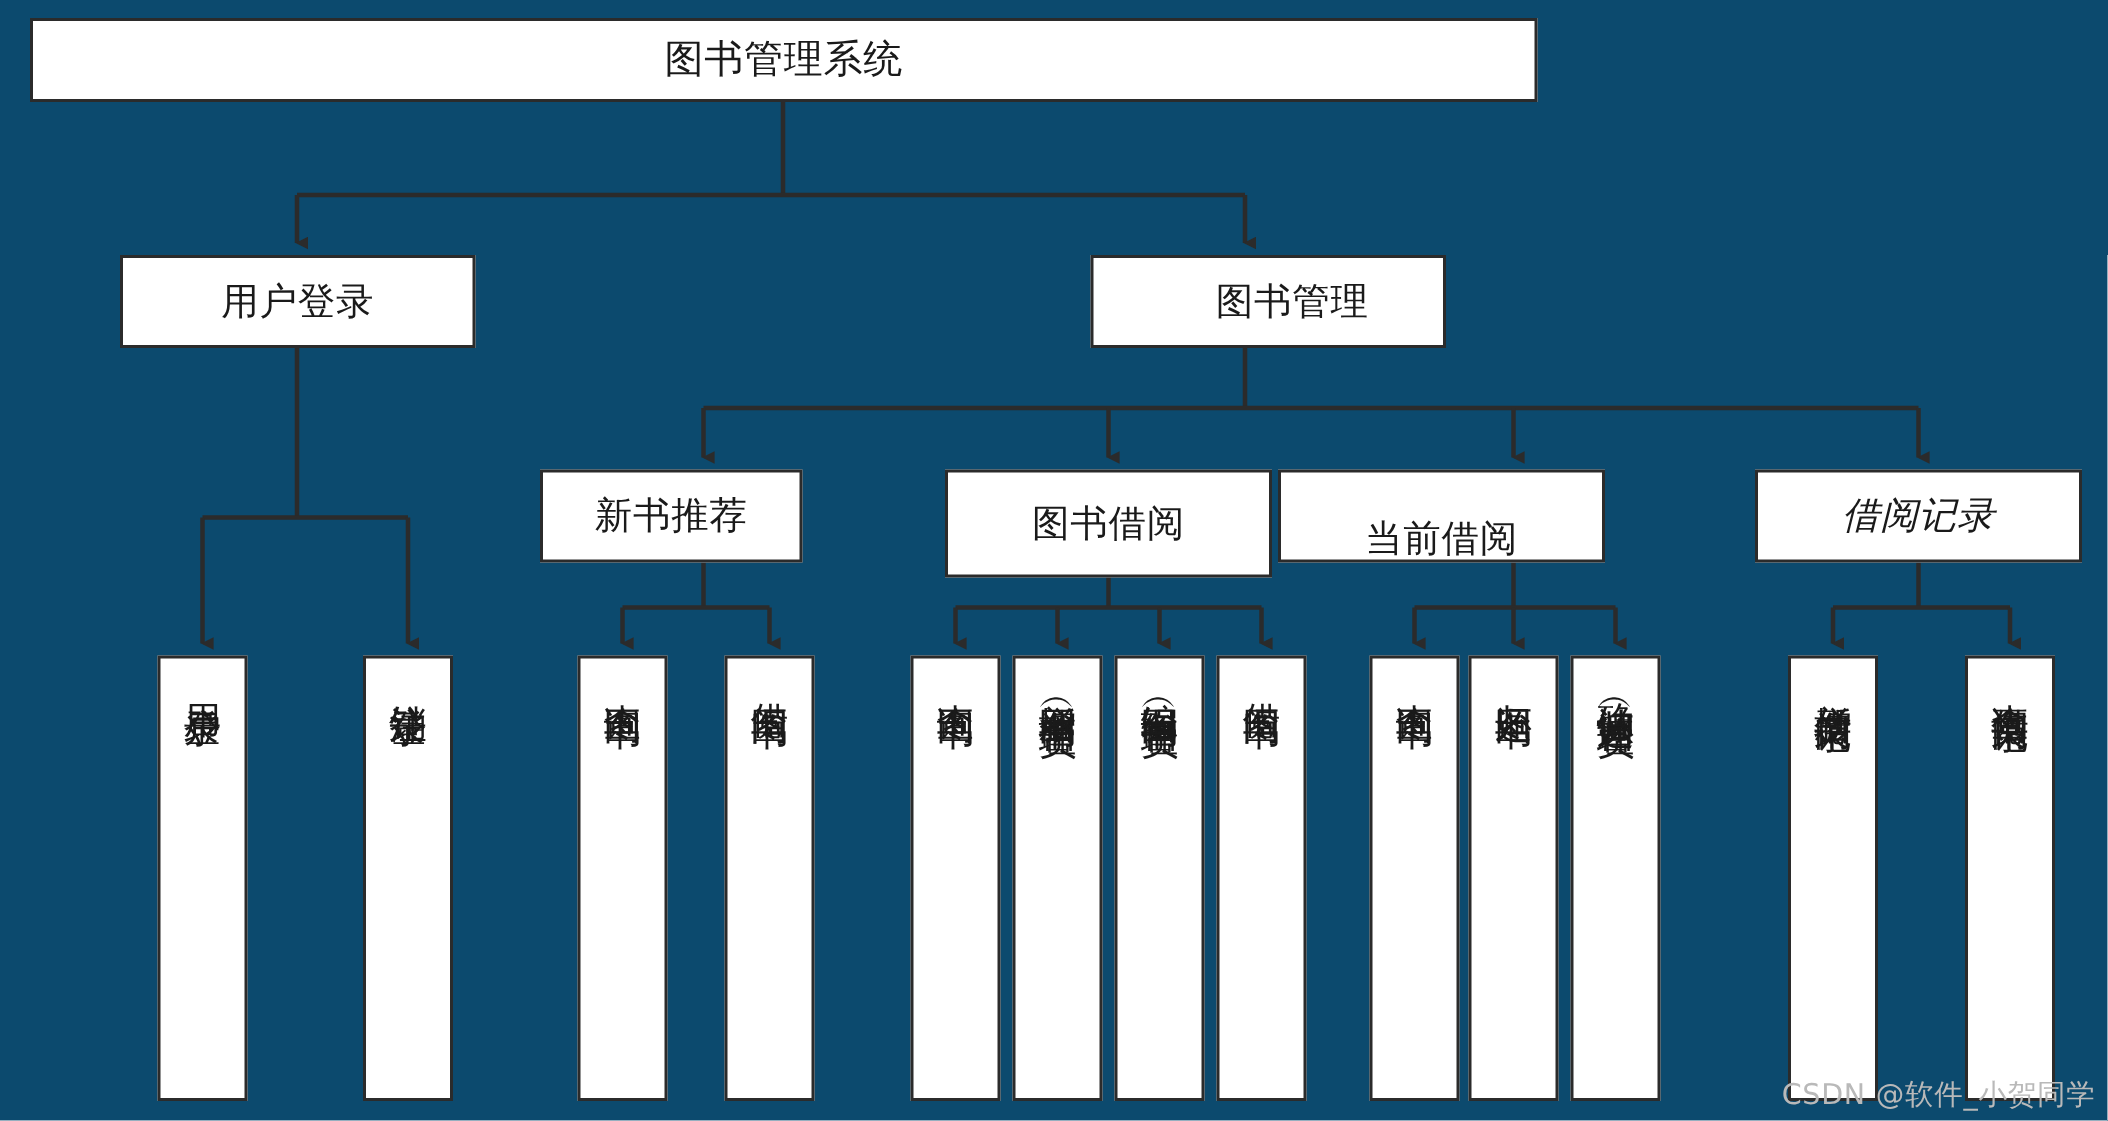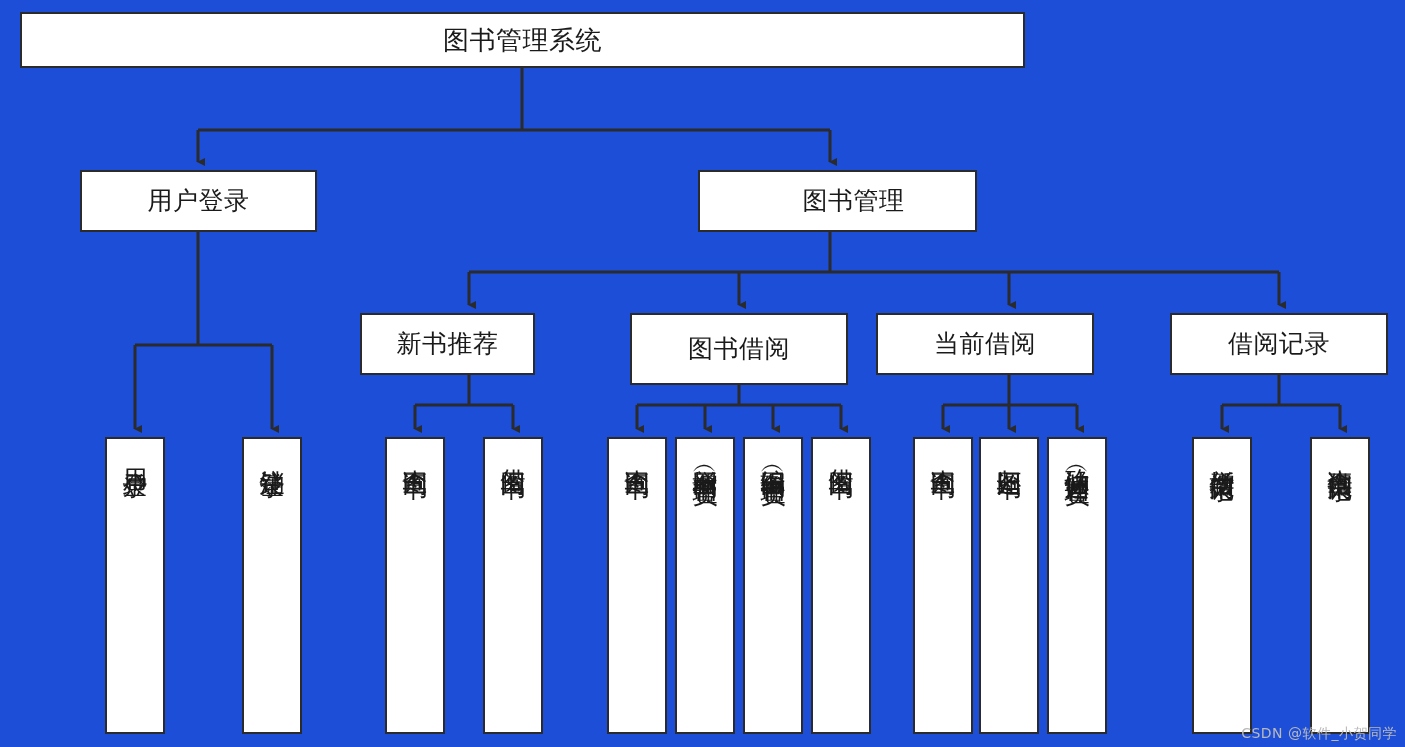--- a/index.html
+++ b/index.html
@@ -7,21 +7,21 @@
     padding: 0;
     background: #ffffff;
   }
   body {
     font-family: "DejaVu Sans", "Liberation Sans", sans-serif;
   }
   #canvas {
     position: relative;
     width: 1405px;
     height: 747px;
-    background: #1d4ed8;
+    background: #0c4a6e;
     overflow: hidden;
   }
   svg.edges {
     position: absolute;
     left: 0;
     top: 0;
     width: 1405px;
     height: 747px;
     pointer-events: none;
   }
@@ -56,21 +56,21 @@
     letter-spacing: 2px;
     line-height: 1;
   }
   .node.root .label {
     font-size: 26px;
   }
   .watermark {
     position: absolute;
     right: 8px;
     bottom: 4px;
-    font-size: 14px;
+    font-size: 19px;
     color: #b9b9b9;
     letter-spacing: 0.5px;
     white-space: nowrap;
   }
 </style>
 </head>
 <body>
 
 <div id="canvas">
 
@@ -124,34 +124,34 @@
     </g>
   </svg>
 
   <div class="node horiz root" style="left:20px; top:12px; width:1005px; height:56px;">
     <span class="label">图书管理系统</span>
   </div>
 
   <div class="node horiz" style="left:80px; top:170px; width:237px; height:62px;">
     <span class="label">用户登录</span>
   </div>
-  <div class="node horiz" style="left:698px; top:170px; width:279px; height:62px;padding-left:32px;">
+  <div class="node horiz" style="left:727px; top:170px; width:237px; height:62px;padding-left:32px;">
     <span class="label">图书管理</span>
   </div>
 
   <div class="node horiz" style="left:360px; top:313px; width:175px; height:62px;">
     <span class="label">新书推荐</span>
   </div>
   <div class="node horiz" style="left:630px; top:313px; width:218px; height:72px;">
     <span class="label">图书借阅</span>
   </div>
-  <div class="node horiz" style="left:876px; top:313px; width:218px; height:62px;">
+  <div class="node horiz" style="left:852px; top:313px; width:218px; height:62px;align-items:flex-end;">
     <span class="label">当前借阅</span>
   </div>
-  <div class="node horiz" style="left:1170px; top:313px; width:218px; height:62px;">
+  <div class="node horiz" style="left:1170px; top:313px; width:218px; height:62px;font-style:italic;">
     <span class="label">借阅记录</span>
   </div>
 
   <div class="node vert" style="left:105px; top:437px; width:60px; height:297px;">
     <span class="label">用户登录</span>
   </div>
   <div class="node vert" style="left:242px; top:437px; width:60px; height:297px;">
     <span class="label">注销登录</span>
   </div>
 

